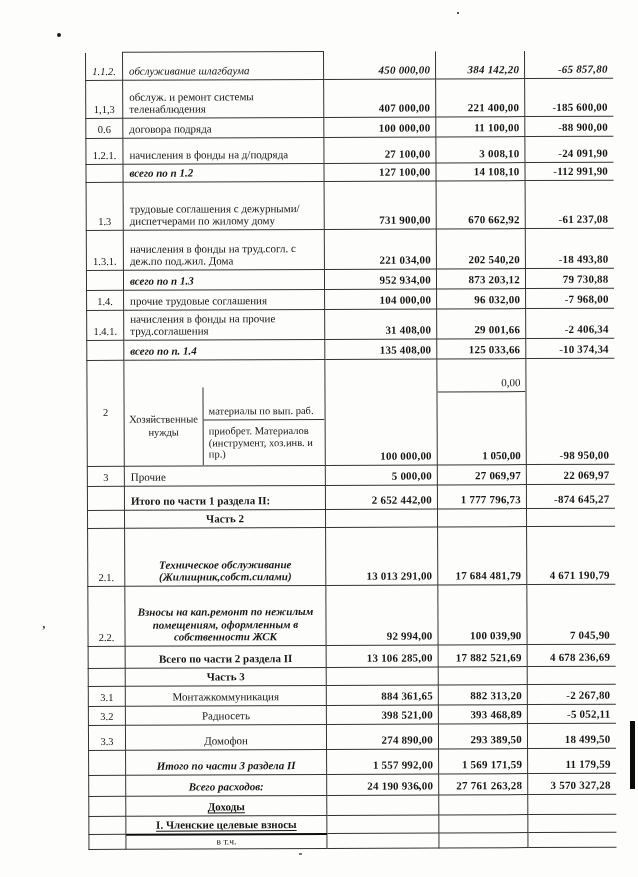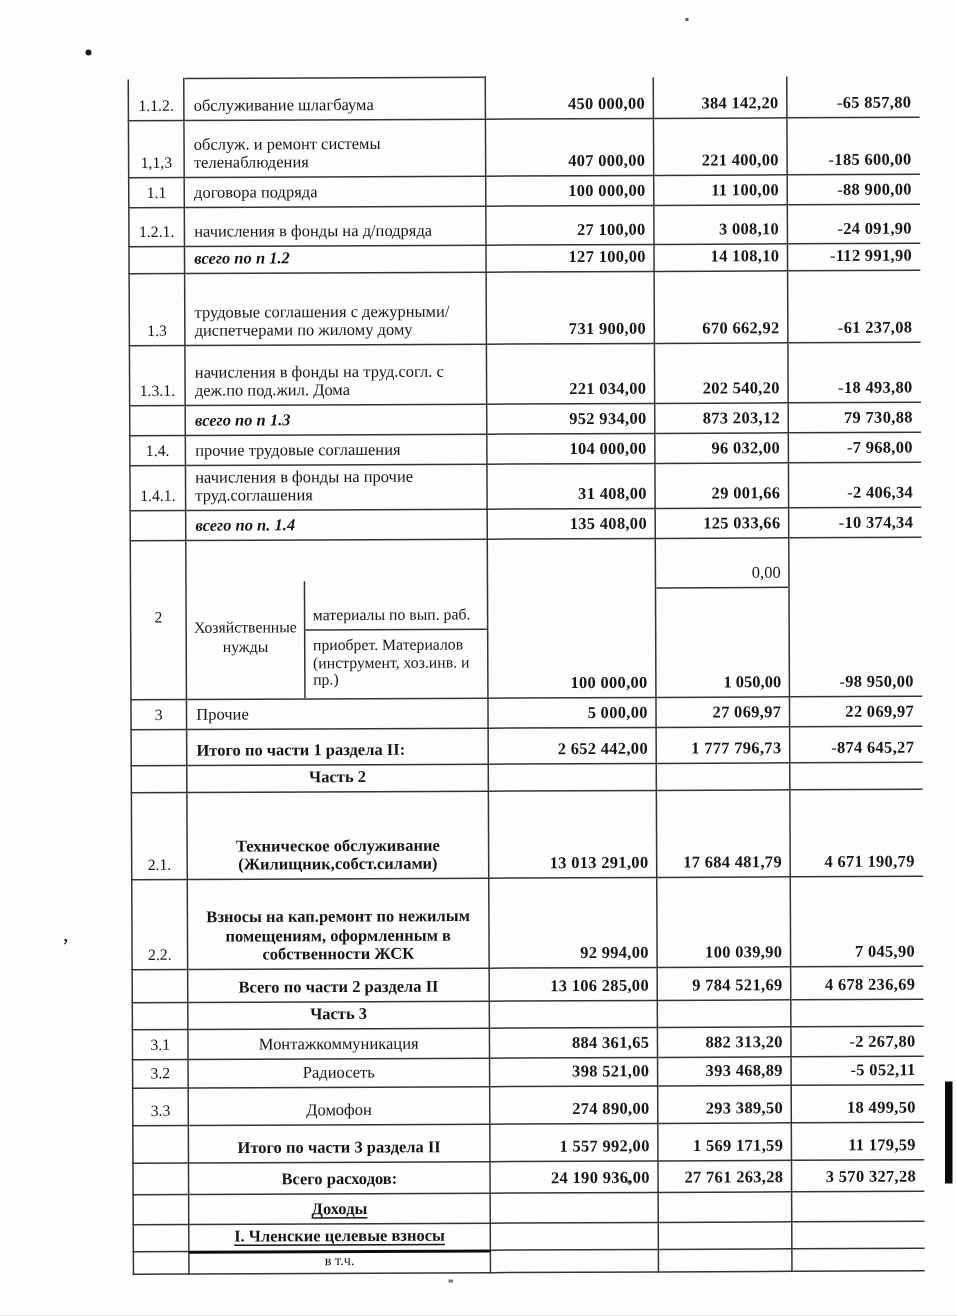--- a/index.html
+++ b/index.html
@@ -22,28 +22,28 @@
     transform:rotate(-0.25deg);transform-origin:top left;
   }
   td{
     border:1px solid #343434;
     padding:0 3px 2px 3px;
     vertical-align:bottom;
     font-size:11px;line-height:1.15;
     overflow:hidden;
   }
   td:last-child{border-right:none;}
-  tr:first-child td{border-top:none;}
+  tr:first-child td{border-top:none;font-style:italic;}
   tr:first-child td.desc{border-top:1px solid #343434;}
   td.num{text-align:center;font-size:10.5px;}
   td.desc{padding-left:6px;}
   td.amt{text-align:right;font-weight:700;padding-right:5px;letter-spacing:0.2px;white-space:nowrap;}
   tr.it td.desc{font-style:italic;font-weight:600;}
   tr.b  td.desc{font-weight:700;}
-  tr.bi td.desc{font-weight:700;}
+  tr.bi td.desc{font-weight:700;font-style:italic;}
   tr.ctr td.desc{text-align:center;padding-left:3px;}
   tr.und td.desc{text-decoration:underline;text-underline-offset:2px;}
   tr.sm td.desc{font-size:9.5px;padding-bottom:1px;margin-left:27px;}
   tr.thick td.desc{border-top:2.5px solid #0d0d0d;}
 
   td.mid{vertical-align:middle;padding-bottom:0;}
   td.nested{padding:0;}
   .nest{display:flex;height:78px;}
   .nest-left{
     width:74px;min-width:74px;border-right:1px solid #343434;
@@ -96,21 +96,21 @@
           <td class="amt">-65 857,80</td>
         </tr>
         <tr style="height: 38px;">
           <td class="num">1,1,3</td>
           <td class="desc">обслуж. и ремонт системы теленаблюдения</td>
           <td class="amt">407 000,00</td>
           <td class="amt">221 400,00</td>
           <td class="amt">-185 600,00</td>
         </tr>
         <tr style="height: 20px;">
-          <td class="num">1.1</td>
+          <td class="num">0.6</td>
           <td class="desc">договора подряда</td>
           <td class="amt">100 000,00</td>
           <td class="amt">11 100,00</td>
           <td class="amt">-88 900,00</td>
         </tr>
         <tr style="height: 26px;">
           <td class="num">1.2.1.</td>
           <td class="desc">начисления в фонды на д/подряда</td>
           <td class="amt">27 100,00</td>
           <td class="amt">3 008,10</td>
@@ -215,21 +215,21 @@
           <td class="num">2.2.</td>
           <td class="desc">Взносы на кап.ремонт по нежилым помещениям, оформленным в собственности ЖСК</td>
           <td class="amt">92 994,00</td>
           <td class="amt">100 039,90</td>
           <td class="amt">7 045,90</td>
         </tr>
         <tr class="b ctr" style="height: 22px;">
           <td class="num"></td>
           <td class="desc">Всего по части 2 раздела II</td>
           <td class="amt">13 106 285,00</td>
-          <td class="amt">9 784 521,69</td>
+          <td class="amt">17 882 521,69</td>
           <td class="amt">4 678 236,69</td>
         </tr>
         <tr class="b ctr" style="height: 18px;">
           <td class="num"></td>
           <td class="desc">Часть 3</td>
           <td class="amt"></td>
           <td class="amt"></td>
           <td class="amt"></td>
         </tr>
         <tr class="ctr" style="height: 20px;">

